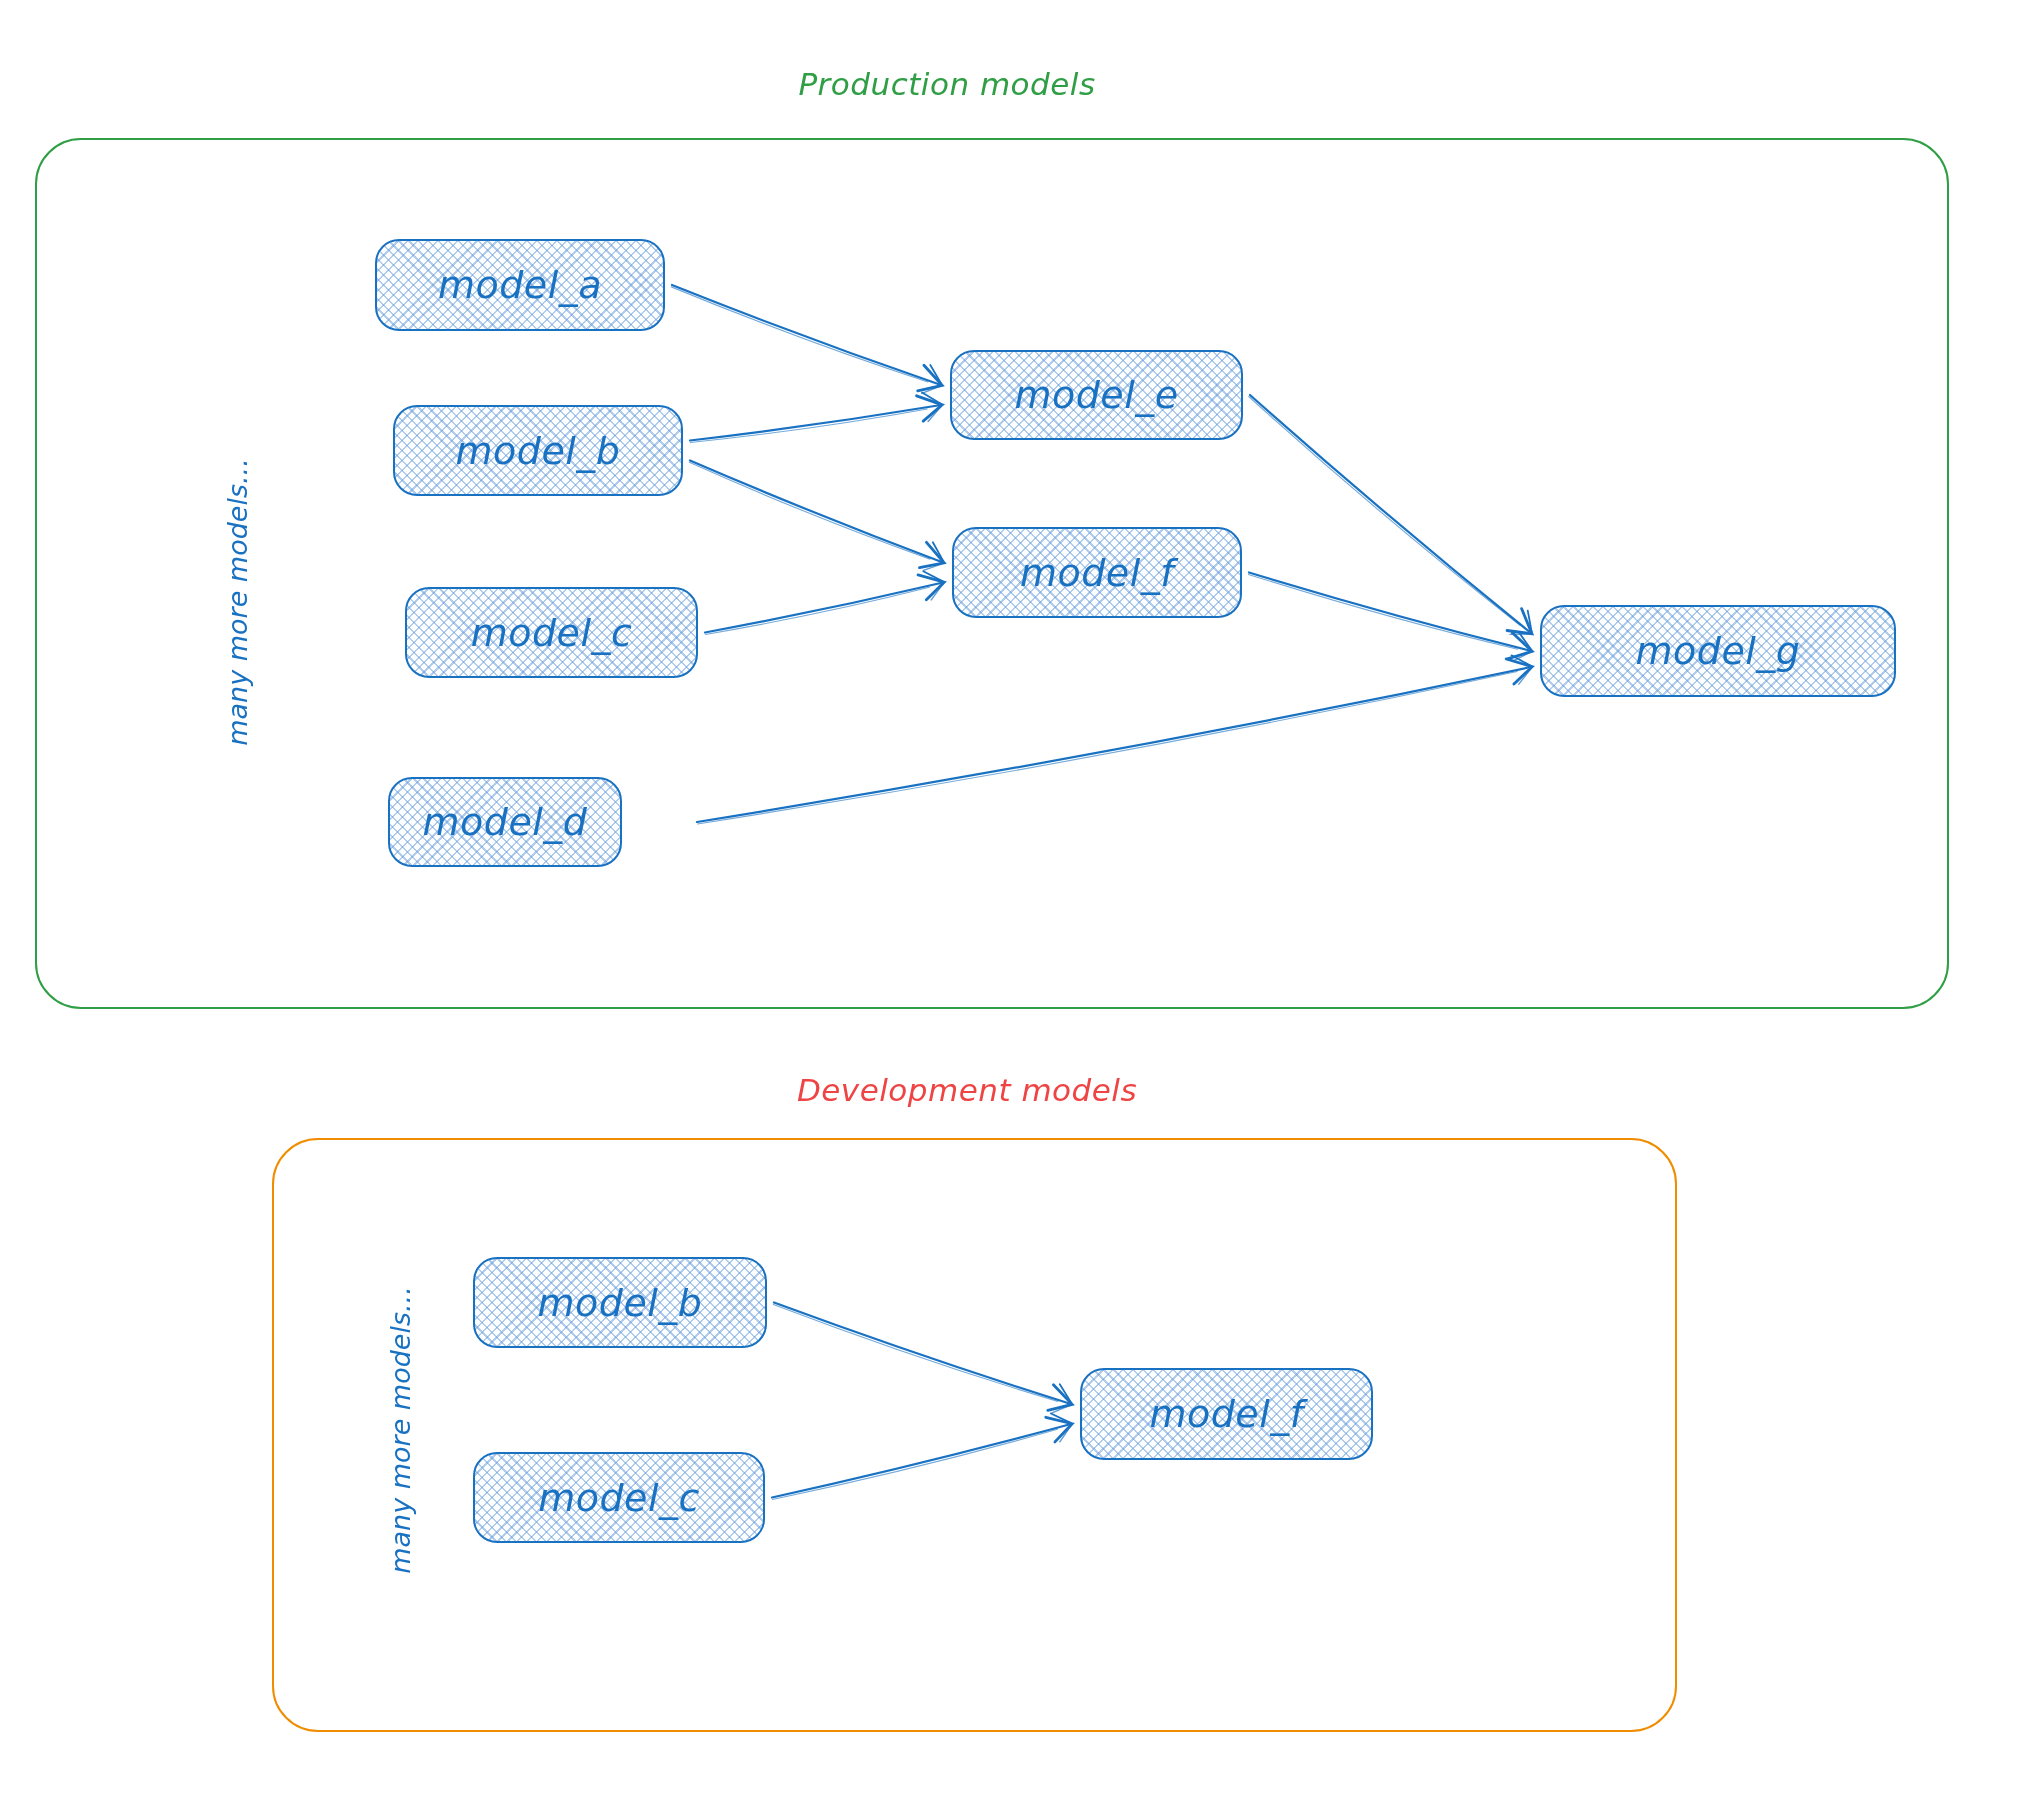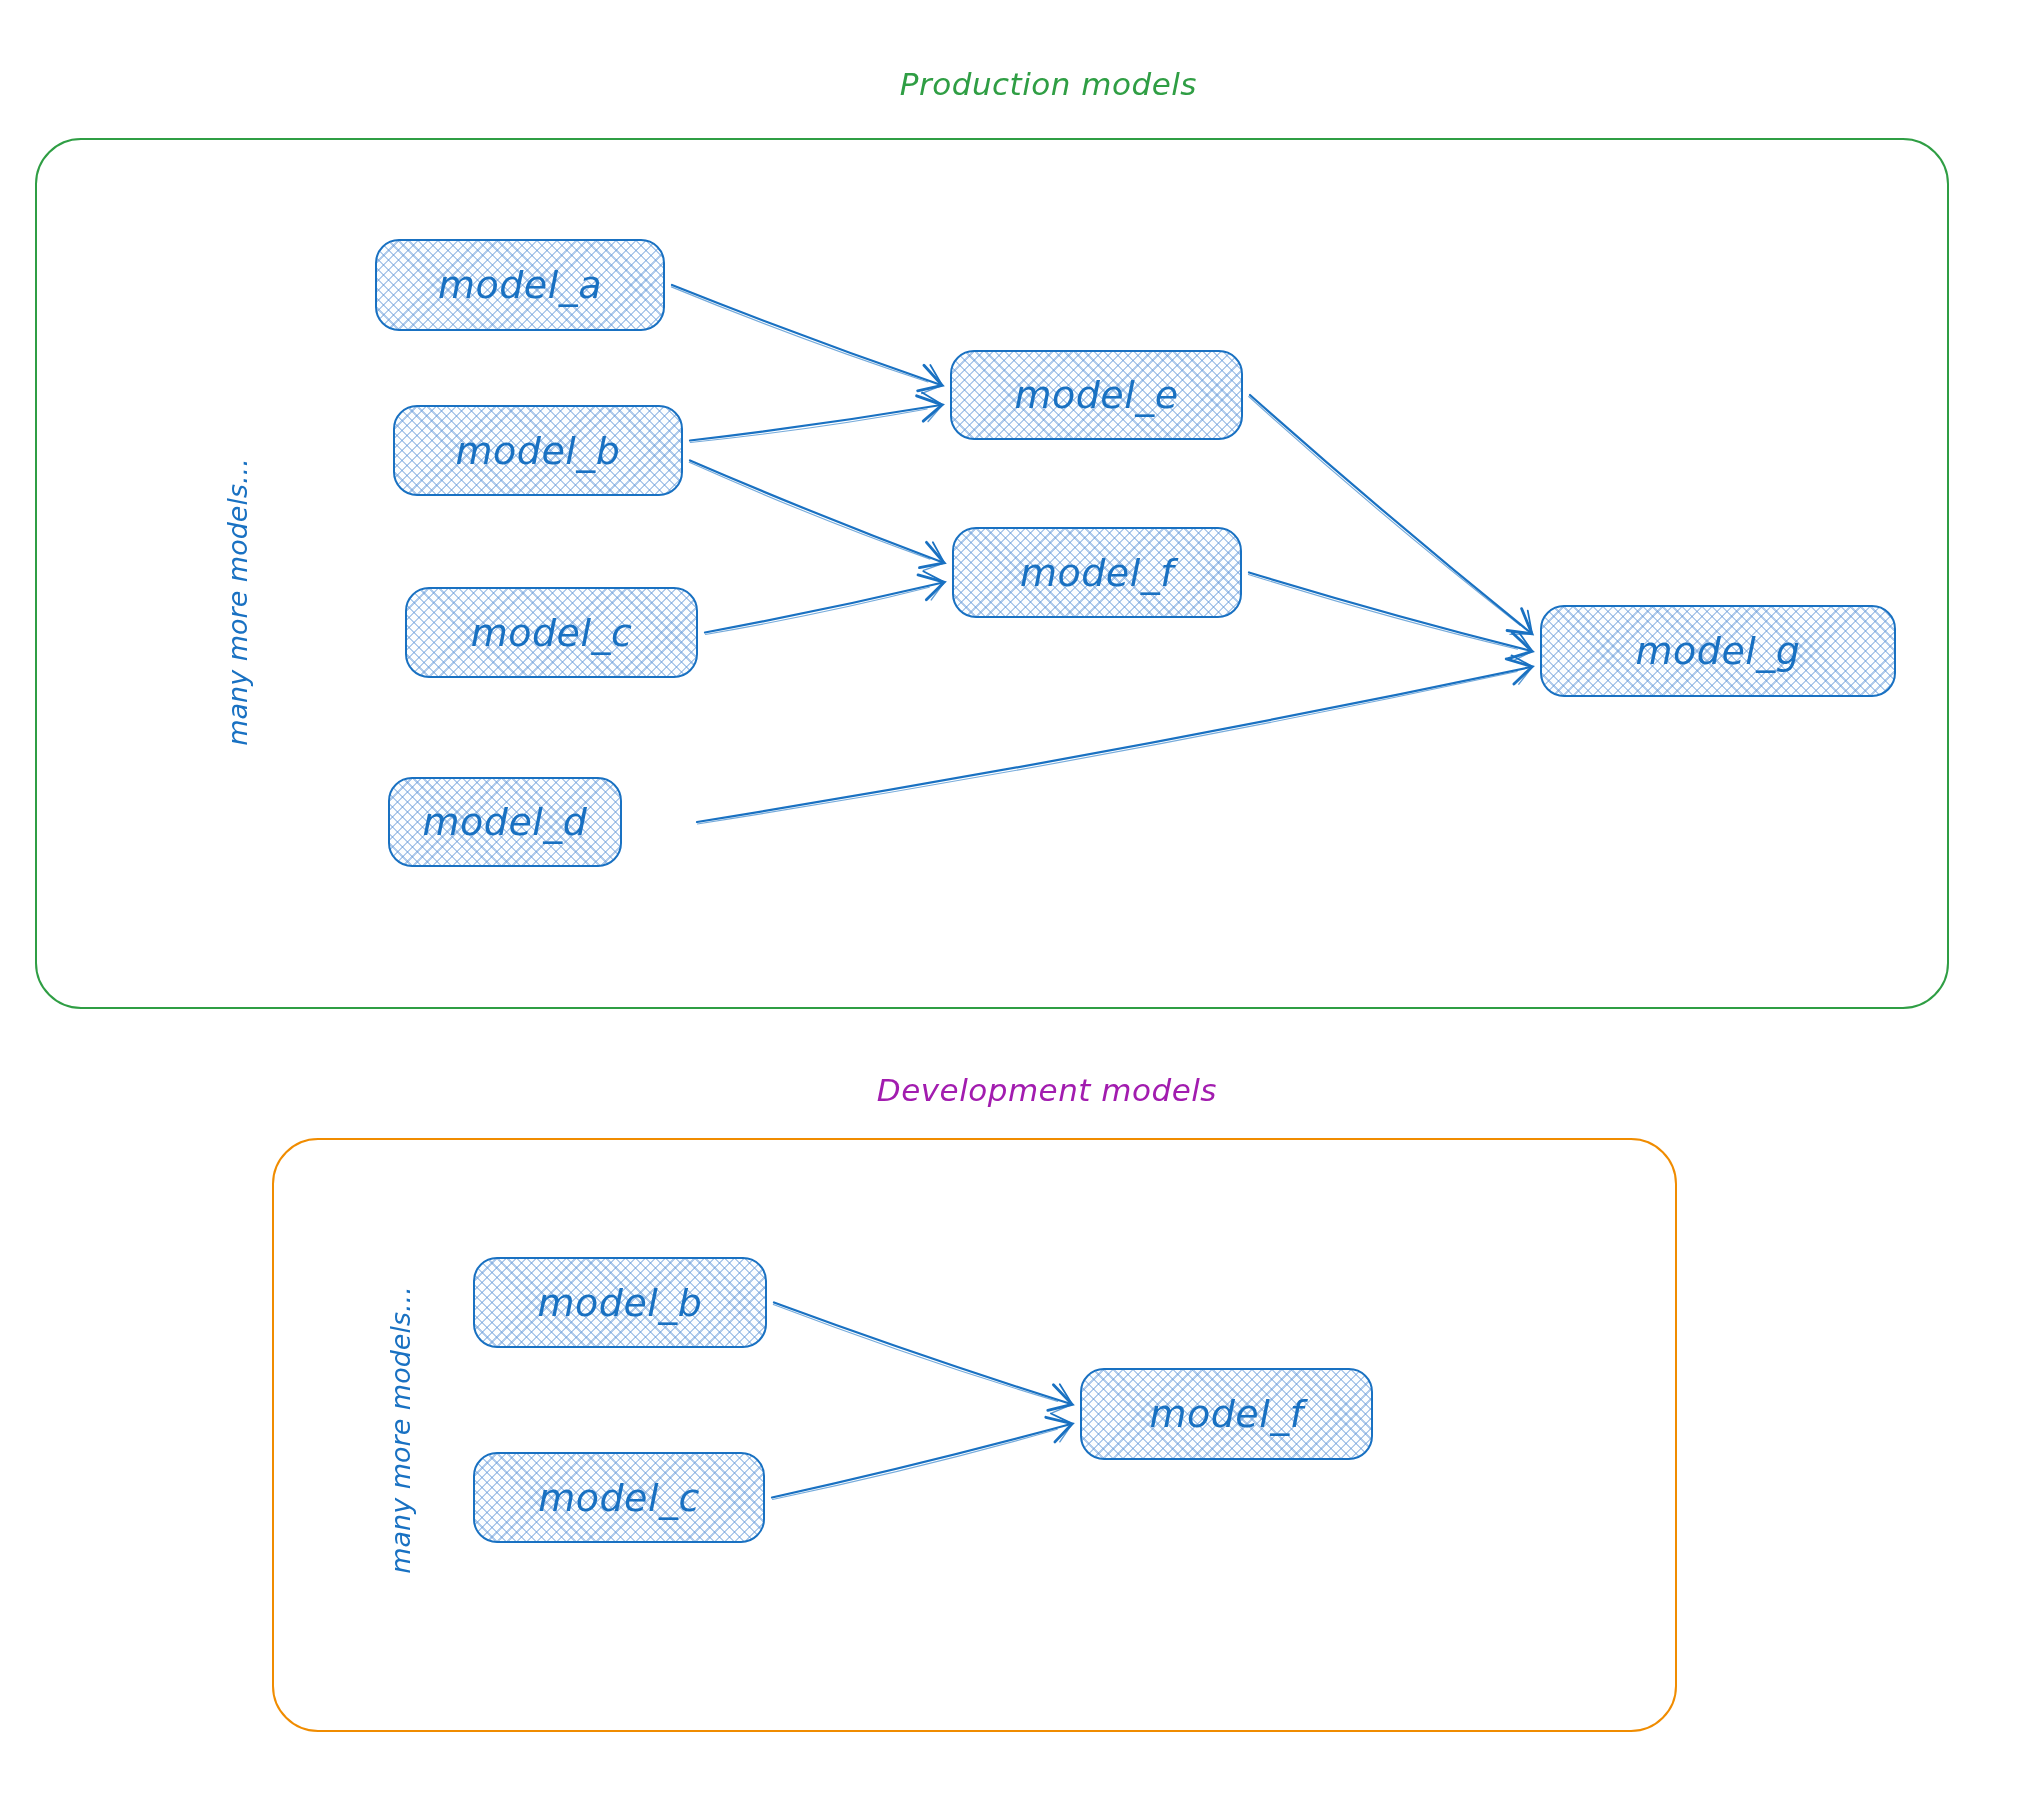--- a/index.html
+++ b/index.html
@@ -10,26 +10,26 @@
     overflow:hidden;
     font-family:"DejaVu Sans", sans-serif;
   }
   
   .frame{position:absolute;border-radius:46px;background:transparent;}
   .frame.production{left:35px;top:138px;width:1910px;height:867px;border:2.5px solid #2f9e44;}
   .frame.development{left:272px;top:1138px;width:1401px;height:590px;border:2.5px solid #f08c00;}
 
   
   .section-title{
-    position:absolute;width:500px;text-align:right;
+    position:absolute;width:500px;text-align:center;
     font-size:31px;font-style:italic;letter-spacing:.5px;
     font-family:"DejaVu Sans", sans-serif;
   }
   .section-title.production{left:697px;top:66px;color:#2f9e44;}
-  .section-title.development{left:717px;top:1072px;color:#a21caf;}
+  .section-title.development{left:717px;top:1072px;color:#ef4444;}
 
   
   .side-label{
     position:absolute;white-space:nowrap;
     font-size:27px;font-style:italic;color:#1971c2;
     transform:translate(-50%,-50%) rotate(-90deg);
   }
   #side-production{left:237px;top:602px;}
   #side-development{left:400px;top:1430px;}
 

